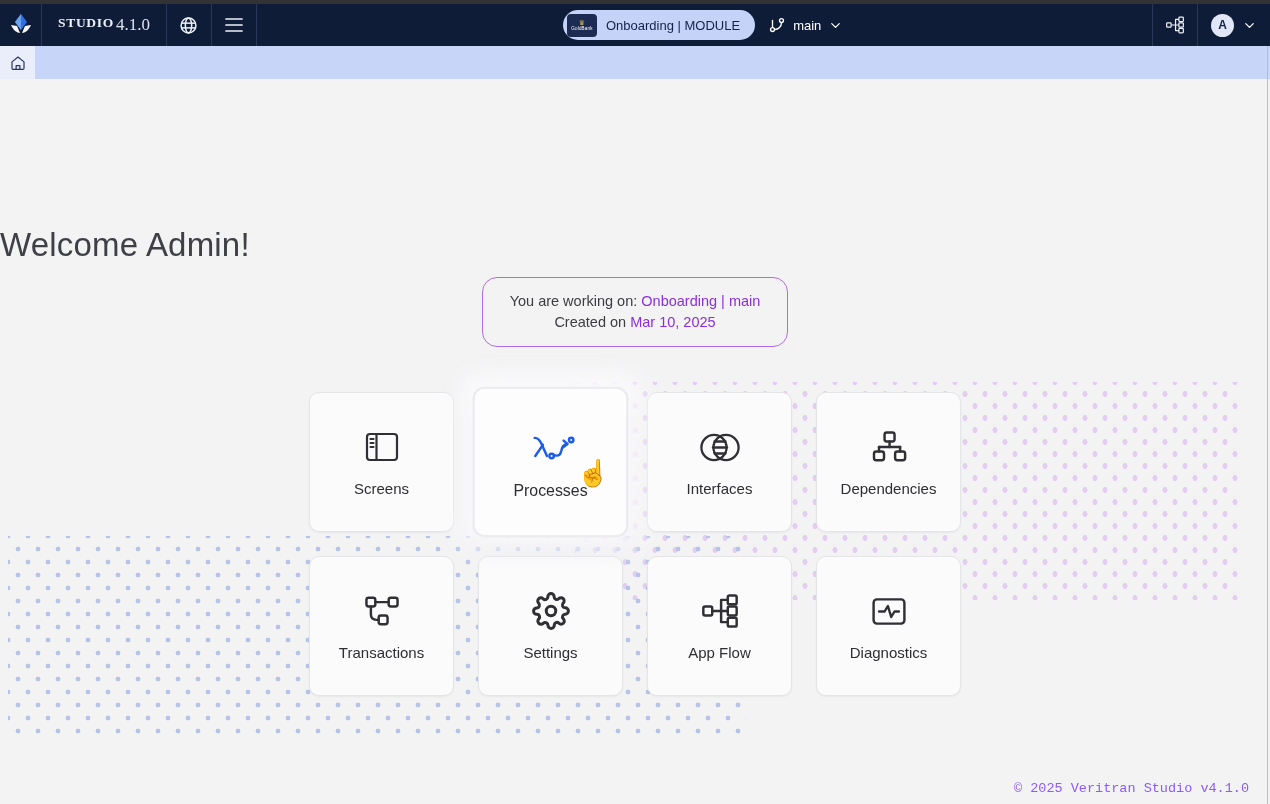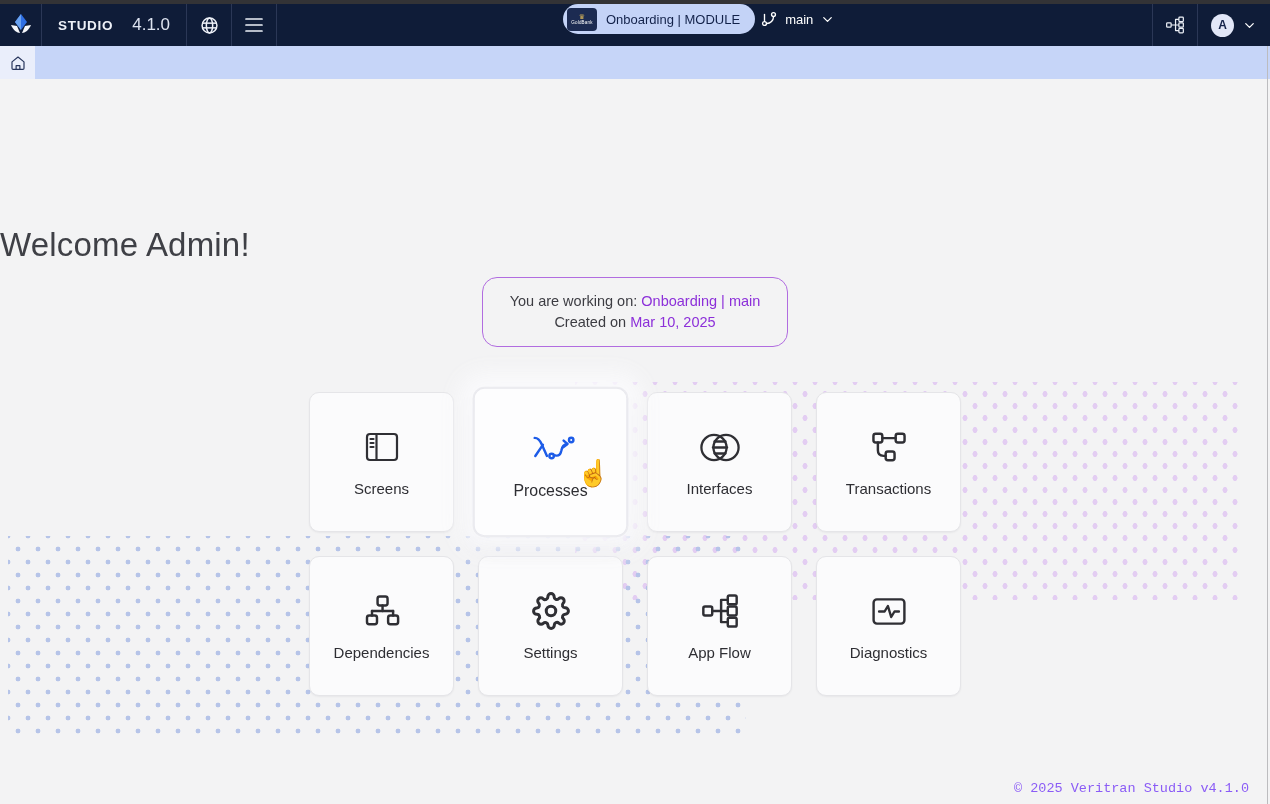--- a/index.html
+++ b/index.html
@@ -14,26 +14,26 @@
   
   .top-strip { height:4px; background:#333336; }
 
   
   .navbar {
     height:42px; background:#0f1c38; color:#edf0f7;
     display:flex; align-items:center; position:relative;
   }
   .nav-divider { width:1px; align-self:stretch; background:#2b3756; flex:none; }
   .logo-box { width:41px; height:42px; display:flex; align-items:center; justify-content:center; }
-  .brand { padding:0 16px; display:flex; align-items:center; gap:19px; white-space:nowrap; }
+  .brand { padding:0 16px; display:flex; align-items:flex-start; gap:2px; white-space:nowrap;font-family:Liberation Serif, serif; }
   .brand-name { font-weight:700; font-size:13.5px; letter-spacing:.7px; }
   .brand-ver { font-size:17px; color:#dde3f0; }
   .icon-btn { width:44px; height:42px; display:flex; align-items:center; justify-content:center; cursor:pointer; }
 
-  .center-group { position:absolute; left:563px; top:0; height:30px; display:flex; gap:5px; }
+  .center-group { position:absolute; left:563px; top:0; height:42px; display:flex; align-items:center; gap:13px; }
   .module-pill {
     height:30px; background:#c4d3f7; border-radius:15px;
     display:flex; align-items:center; gap:9px; padding:0 15px 0 4px;
     color:#13224a; font-size:13px; cursor:pointer; white-space:nowrap;
   }
   .org-chip {
     width:30px; height:23px; background:#1c2b52; border-radius:4px;
     display:flex; flex-direction:column; align-items:center; justify-content:center; line-height:1; gap:1px;
   }
   .org-chip .crown { font-size:7px; color:#d9b65a; }
@@ -262,46 +262,46 @@
           <line x1="13.5" y1="16" x2="26.5" y2="16"></line>
           <line x1="15" y1="21.5" x2="25" y2="21.5"></line>
         </svg>
       </span>
       <span class="card-label">Interfaces</span>
     </div>
 
     <div class="card">
       <span class="icon-wrap">
         <svg width="40" height="36" viewBox="0 0 36 32" fill="none" stroke="#2f2f34" stroke-width="2.2" stroke-linejoin="round" stroke-linecap="round">
-          <rect x="4" y="4" width="8" height="8" rx="2"></rect>
-          <rect x="24" y="4" width="8" height="8" rx="2"></rect>
-          <rect x="15" y="20" width="8" height="8" rx="2"></rect>
-          <line x1="12" y1="8" x2="24" y2="8"></line>
-          <path d="M8 12 V19 Q8 24 13 24 H15"></path>
-        </svg>
-      </span>
-      <span class="card-label">Transactions</span>
-    </div>
-
-    <div class="card">
-      <span class="icon-wrap">
-        <svg width="40" height="36" viewBox="0 0 36 32" fill="none" stroke="#2f2f34" stroke-width="2.2" stroke-linejoin="round" stroke-linecap="round">
           <rect x="14" y="3" width="9" height="8" rx="2"></rect>
           <path d="M18.5 11 V16"></path>
           <path d="M9 16 H28"></path>
           <path d="M9 16 V20 M28 16 V20"></path>
           <rect x="4.5" y="20" width="9" height="8" rx="2"></rect>
           <rect x="23.5" y="20" width="9" height="8" rx="2"></rect>
         </svg>
       </span>
       <span class="card-label">Dependencies</span>
     </div>
 
     <div class="card">
       <span class="icon-wrap">
+        <svg width="40" height="36" viewBox="0 0 36 32" fill="none" stroke="#2f2f34" stroke-width="2.2" stroke-linejoin="round" stroke-linecap="round">
+          <rect x="4" y="4" width="8" height="8" rx="2"></rect>
+          <rect x="24" y="4" width="8" height="8" rx="2"></rect>
+          <rect x="15" y="20" width="8" height="8" rx="2"></rect>
+          <line x1="12" y1="8" x2="24" y2="8"></line>
+          <path d="M8 12 V19 Q8 24 13 24 H15"></path>
+        </svg>
+      </span>
+      <span class="card-label">Transactions</span>
+    </div>
+
+    <div class="card">
+      <span class="icon-wrap">
         <svg width="38" height="38" viewBox="0 0 24 24" fill="none" stroke="#2f2f34" stroke-width="1.9" stroke-linejoin="round" stroke-linecap="round">
           <circle cx="12" cy="12" r="3"></circle>
           <path d="M19.4 15a1.65 1.65 0 0 0 .33 1.82l.06.06a2 2 0 0 1 0 2.83 2 2 0 0 1-2.83 0l-.06-.06a1.65 1.65 0 0 0-1.82-.33 1.65 1.65 0 0 0-1 1.51V21a2 2 0 0 1-2 2 2 2 0 0 1-2-2v-.09A1.65 1.65 0 0 0 9 19.4a1.65 1.65 0 0 0-1.82.33l-.06.06a2 2 0 0 1-2.83 0 2 2 0 0 1 0-2.83l.06-.06a1.65 1.65 0 0 0 .33-1.82 1.65 1.65 0 0 0-1.51-1H3a2 2 0 0 1-2-2 2 2 0 0 1 2-2h.09A1.65 1.65 0 0 0 4.6 9a1.65 1.65 0 0 0-.33-1.82l-.06-.06a2 2 0 0 1 0-2.83 2 2 0 0 1 2.83 0l.06.06a1.65 1.65 0 0 0 1.82.33H9a1.65 1.65 0 0 0 1-1.51V3a2 2 0 0 1 2-2 2 2 0 0 1 2 2v.09a1.65 1.65 0 0 0 1 1.51 1.65 1.65 0 0 0 1.82-.33l.06-.06a2 2 0 0 1 2.83 0 2 2 0 0 1 0 2.83l-.06.06a1.65 1.65 0 0 0-.33 1.82V9a1.65 1.65 0 0 0 1.51 1H21a2 2 0 0 1 2 2 2 2 0 0 1-2 2h-.09a1.65 1.65 0 0 0-1.51 1z"></path>
         </svg>
       </span>
       <span class="card-label">Settings</span>
     </div>
 
     <div class="card">
       <span class="icon-wrap">

